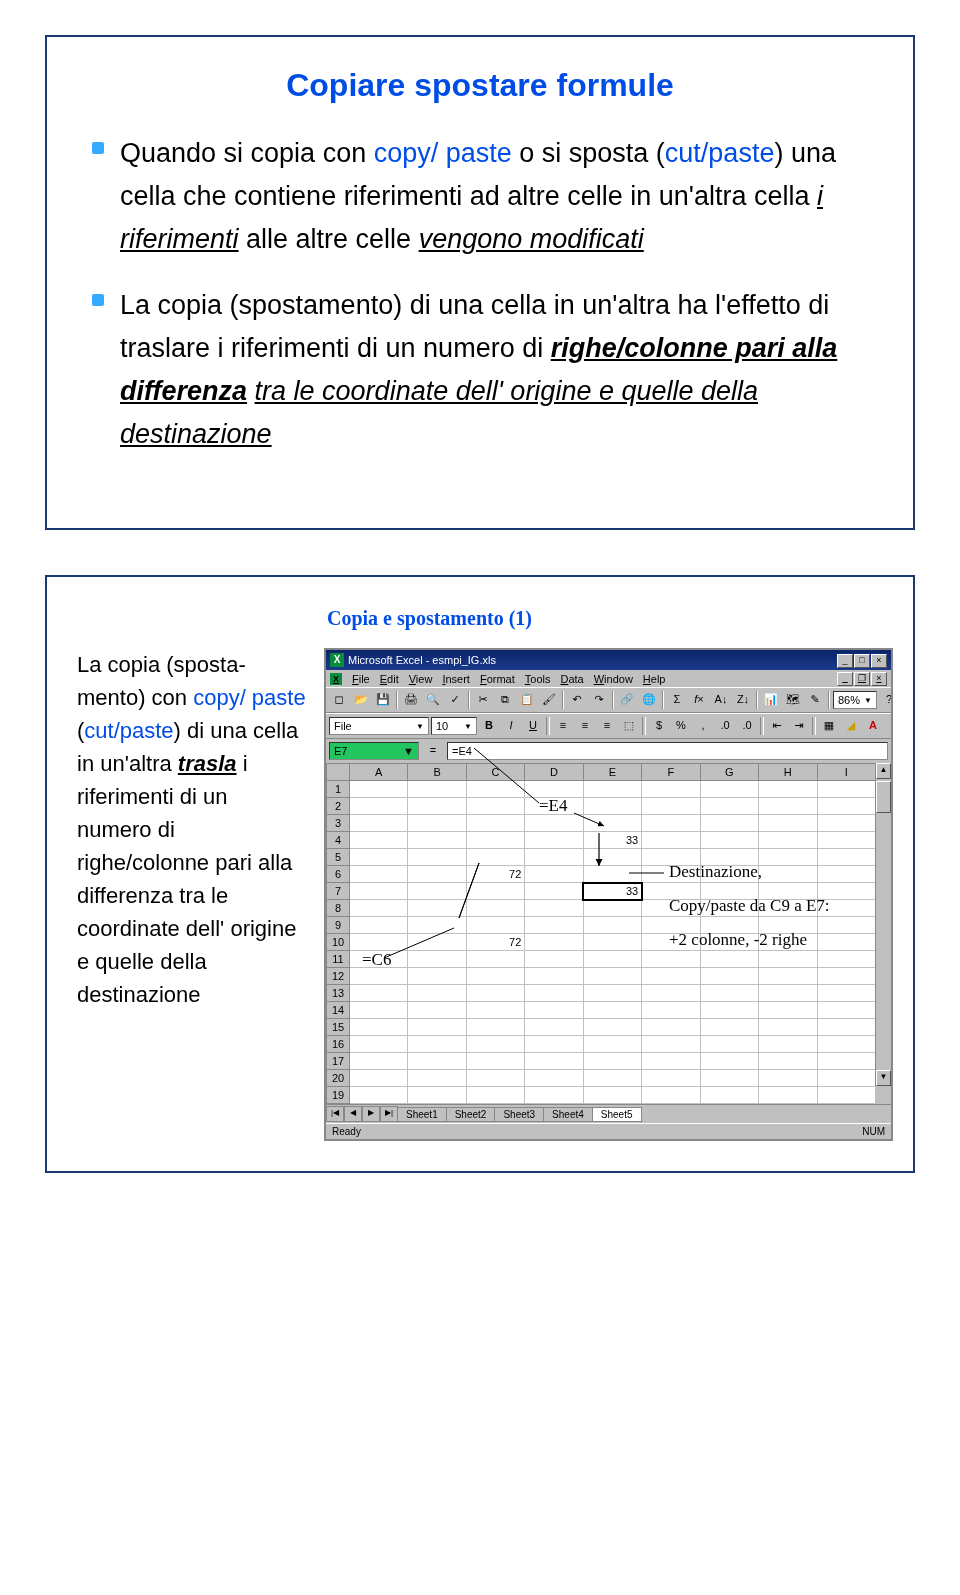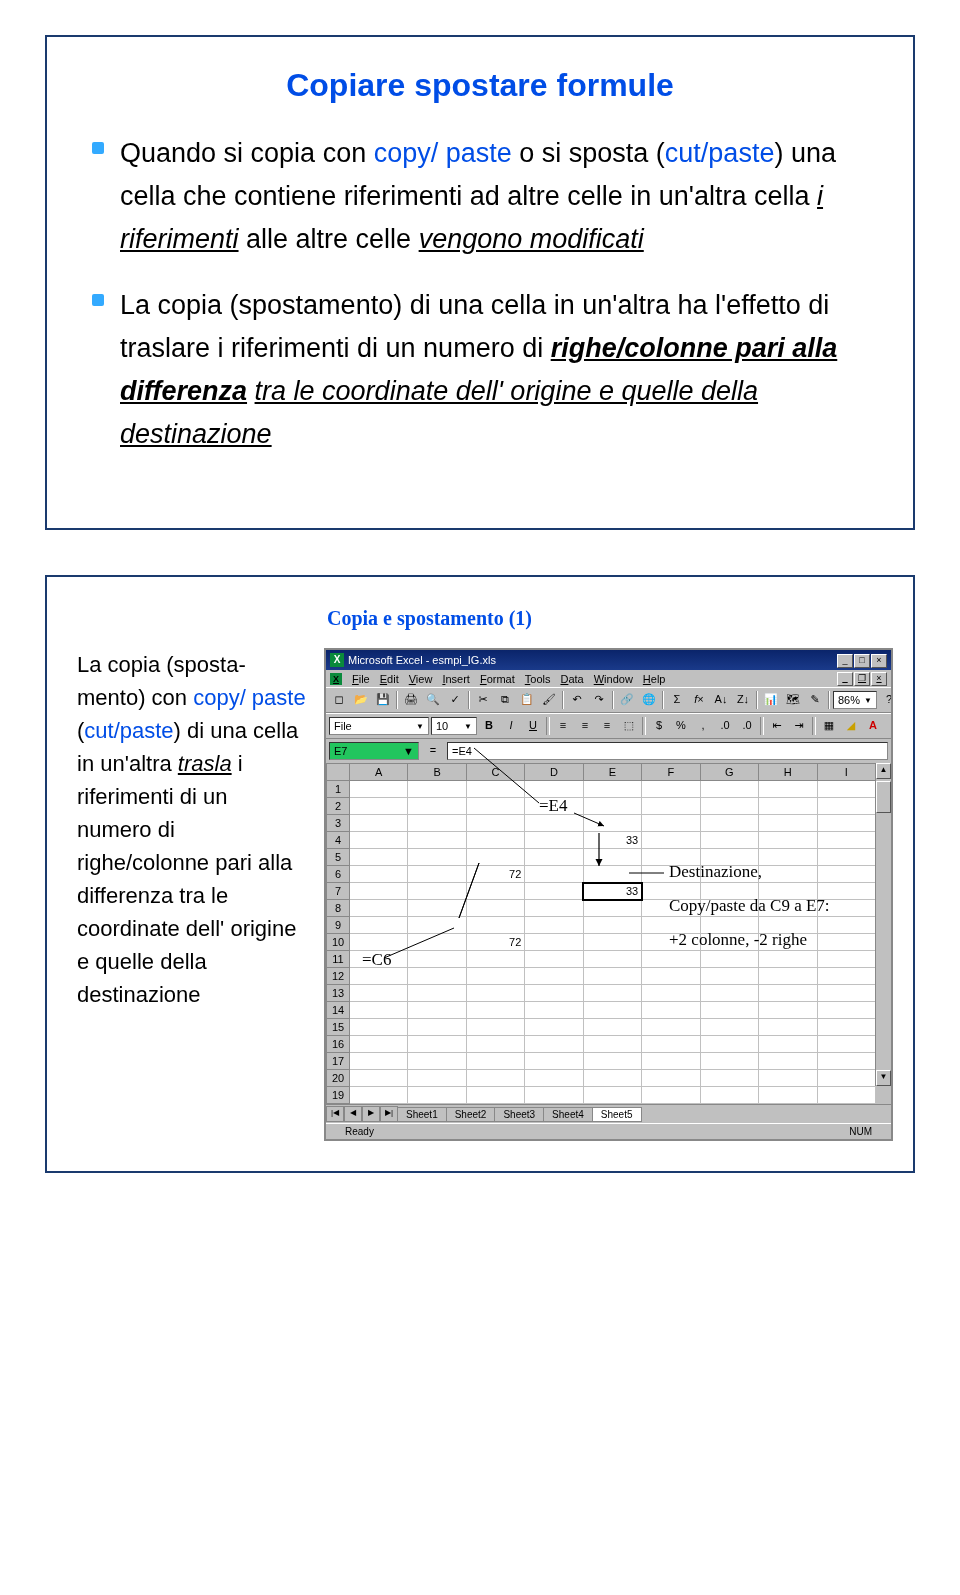--- a/index.html
+++ b/index.html
@@ -7,21 +7,21 @@
 .slide2{padding:30px 20px 30px 30px}
 h1.title{color:#004de6;font-family:Arial,Helvetica,sans-serif;font-size:32px;font-weight:bold;text-align:center;margin:0 0 28px 0}
 h1.title2{color:#004de6;font-family:Liberation Serif, serif;font-size:20px;font-weight:bold;margin:0 0 18px 0;margin-left:250px}
 ul.bullets{list-style:none;padding:0;margin:0}
 ul.bullets>li{position:relative;padding-left:28px;margin-bottom:22px;line-height:1.6;font-size:27px}
 ul.bullets>li::before{content:"";position:absolute;left:0;top:10px;width:12px;height:12px;background:#33aaff;border-radius:2px}
 .blue{color:#004de6}
 .u{text-decoration:underline}
 .bi{font-weight:bold;font-style:italic}
 .it{font-style:italic}
-.bu{font-weight:normal;text-decoration:underline}
+.bu{font-weight:bold;text-decoration:underline}
 .cols{display:flex;gap:18px}
 .leftcol{width:260px;font-size:22px;line-height:1.5}
 .rightcol{flex:1}
 .excel-wrap{border:2px solid #888;background:#bfbfbf;font-family:Tahoma,Arial,sans-serif;font-size:11px;color:#000;width:565px;position:relative}
 .title-bar{background:linear-gradient(#0a246a,#1a3a8a);color:#fff;padding:2px 4px;display:flex;align-items:center;justify-content:space-between;height:16px}
 .title-bar .tleft{display:flex;align-items:center;gap:4px}
 .xicon{display:inline-block;width:14px;height:14px;background:#0a8a3c;color:#fff;font-weight:bold;font-size:10px;text-align:center;line-height:14px}
 .winbtns span{display:inline-block;width:14px;height:12px;background:#c0c0c0;border:1px solid #fff;border-right-color:#555;border-bottom-color:#555;margin-left:1px;text-align:center;line-height:10px;font-size:9px;color:#000}
 .menubar{background:#c0c0c0;padding:1px 4px;display:flex;gap:10px;align-items:center}
 .menubar span{color:#000}
@@ -39,21 +39,21 @@
 table.grid{border-collapse:collapse;background:#fff;width:100%;table-layout:fixed}
 table.grid th{background:#c0c0c0;border:1px solid #888;font-weight:normal;font-size:11px;padding:0;height:16px}
 table.grid td{border:1px solid #c0c0c0;height:16px;font-size:11px;padding:0 3px;text-align:right}
 table.grid th.rowh{width:22px}
 .selcell{outline:2px solid #000;outline-offset:-1px}
 .tabsrow{background:#c0c0c0;display:flex;align-items:center;height:18px;border-top:1px solid #888;font-size:10px}
 .tabsrow .nav{display:flex}
 .tabsrow .nav span{width:16px;height:14px;border:1px solid #888;background:#c0c0c0;text-align:center;line-height:12px;font-size:8px}
 .tabsrow .sheettab{padding:1px 8px;border:1px solid #888;background:#c0c0c0;margin-left:-1px}
 .tabsrow .sheettab.active{background:#fff;font-weight:normal}
-.statusbar{background:#c0c0c0;display:flex;justify-content:space-between;padding:2px 19px;border-top:1px solid #fff;font-size:10px}
+.statusbar{background:#c0c0c0;display:flex;justify-content:space-between;padding:2px 6px;border-top:1px solid #fff;font-size:10px}
 .annot{position:absolute;font-family:'Times New Roman',serif;font-size:17px;color:#000;z-index:5}
 svg.overlay{position:absolute;top:0;left:0;pointer-events:none;z-index:4}
 .scrollv{position:absolute;right:0;top:0;bottom:18px;width:15px;background:#c0c0c0;border-left:1px solid #888}
 .scrollv .sbtn{height:14px;background:#c0c0c0;border:1px solid #fff;border-right-color:#555;border-bottom-color:#555;text-align:center;font-size:8px;line-height:12px}
 .scrollv .thumb{height:30px;background:#c0c0c0;border:1px solid #fff;border-right-color:#555;border-bottom-color:#555;margin-top:2px}
 </style>
 </head>
 <body>
 
 <div class="slide">

